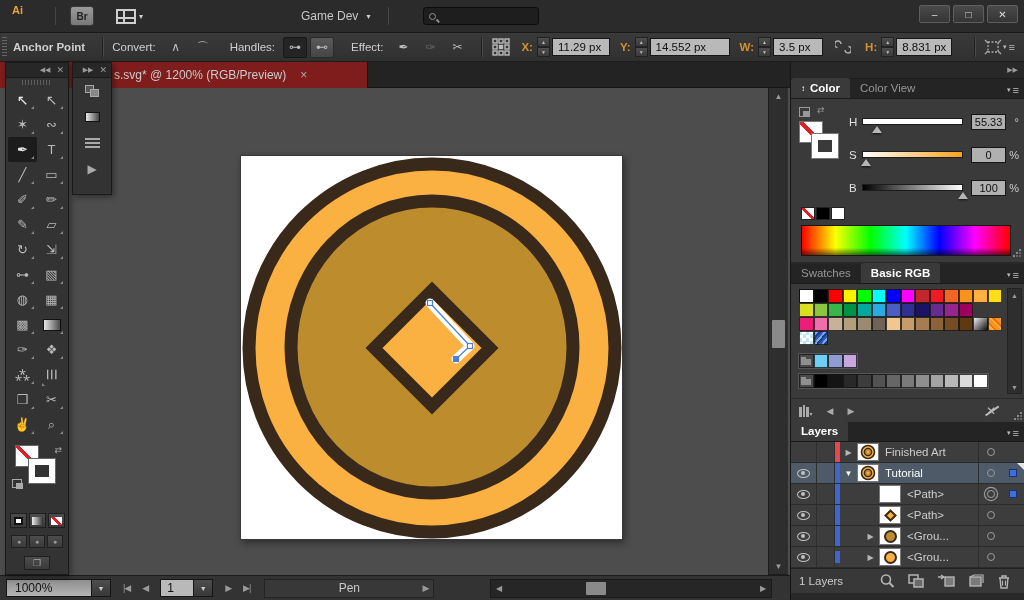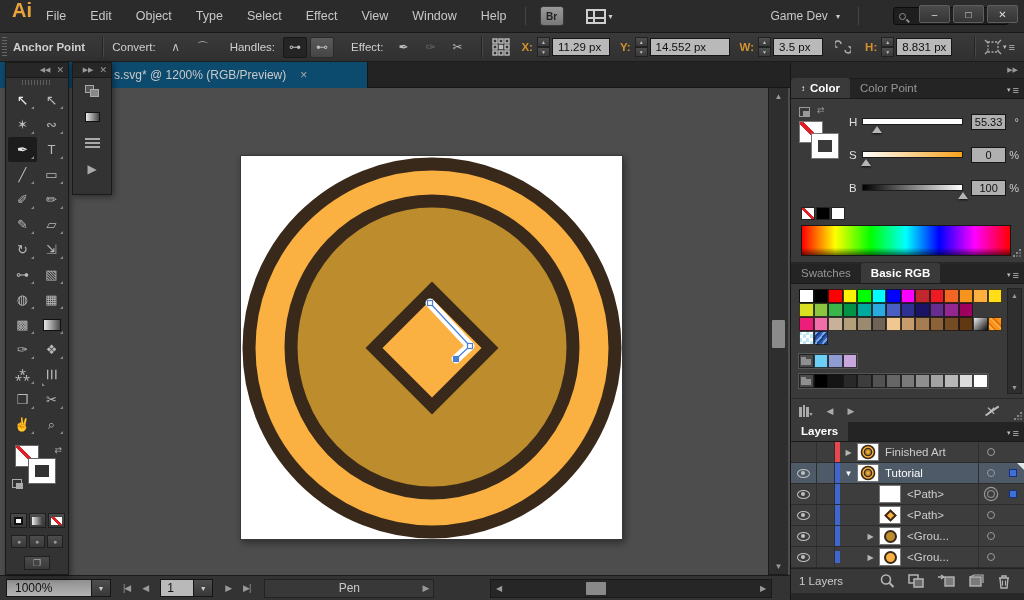--- a/index.html
+++ b/index.html
@@ -1,21 +1,21 @@
 <!DOCTYPE html>
 <html><head>
 <meta charset="utf-8">
 <style>
   *{margin:0;padding:0;box-sizing:border-box;font-family:"Liberation Sans",sans-serif;-webkit-user-select:none}
   html,body{background:#222}
   #app{position:relative;width:1024px;height:600px;background:#4d4d4d;overflow:hidden;font-size:11px;color:#ccc}
 
   
   .menubar{position:absolute;left:0;top:0;width:1024px;height:33px;background:#2b2b2b;border-bottom:1px solid #191919;display:flex;align-items:center}
-  .ai-logo{color:#e8a33d;font-weight:bold;font-size:20px;margin:0 14px 12px 12px}
+  .ai-logo{color:#e8a33d;font-weight:bold;font-size:11px;margin:0 14px 12px 12px}
   .menu-items{display:flex;gap:24px;font-size:12.5px;color:#c8c8c8}
   .menu-items .mi{cursor:default}
   .msep{width:1px;height:18px;background:#454545;margin:0 14px 0 18px}
   .br-btn{width:24px;height:20px;background:linear-gradient(#9a9a9a,#787878);border:1px solid #3a3a3a;border-radius:3px;color:#222;font-size:10px;font-weight:bold;display:flex;align-items:center;justify-content:center}
   .ws-icon{margin-left:22px;display:flex;align-items:center;gap:3px}
   .ws-grid{width:20px;height:15px;border:1.5px solid #cfcfcf;display:grid;grid-template-columns:7px 1fr;grid-template-rows:1fr 5px;background:#2b2b2b}
   .ws-grid i{border:1px solid #cfcfcf;display:block}
   .caret{color:#cfcfcf;font-size:8px}
   .workspace{margin-left:158px;display:flex;align-items:center;gap:8px;font-size:12px;color:#c8c8c8}
   .search-box{margin-left:20px;width:116px;height:18px;background:#1e1e1e;border:1px solid #0c0c0c;border-radius:3px;display:flex;align-items:center;padding:0 5px;gap:4px}
@@ -37,21 +37,21 @@
   .cbtn.dim{color:#666}
   .stepper{display:flex;flex-direction:column;width:13px;height:20px;margin-right:2px}
   .stepper span{flex:1;background:linear-gradient(#4e4e4e,#3a3a3a);border:1px solid #222;color:#bbb;font-size:5px;display:flex;align-items:center;justify-content:center}
   .cfield{height:18px;background:#b9b9b9;border:1px solid #161616;color:#111;display:flex;align-items:center;padding:0 5px;font-size:11.5px;white-space:nowrap}
   .icon-svg{display:flex;align-items:center;justify-content:center}
   .pmenu{display:flex;align-items:center;gap:2px;color:#bbb;margin-left:auto;margin-right:10px}
   .pmenu .tri{font-size:7px}.pmenu .lines{font-size:11px;letter-spacing:-1px}
 
   
   .tabbar{position:absolute;left:0;top:62px;width:790px;height:26px;background:#232323;border-bottom:1px solid #161616}
-  .doctab{position:absolute;left:0;top:0;height:26px;width:368px;background:#0c4a6e;border-right:1px solid #161616;display:flex;align-items:center;padding-left:114px;gap:14px;font-size:12px;color:#c9c9c9}
+  .doctab{position:absolute;left:0;top:0;height:26px;width:368px;background:#7f1d1d;border-right:1px solid #161616;display:flex;align-items:center;padding-left:114px;gap:14px;font-size:12px;color:#c9c9c9}
   .doctab .x{color:#aaa;font-size:12px}
 
   
   .canvas{position:absolute;left:0;top:88px;width:768px;height:487px;background:#4d4d4d;overflow:hidden}
   .artboard{position:absolute;left:240px;top:67px;width:383px;height:385px;background:#fff;border:1px solid #383838;box-shadow:2px 3px 7px rgba(0,0,0,.4)}
   .vscroll{position:absolute;left:768px;top:88px;width:20px;height:487px;background:#2e2e2e;border-left:1px solid #1c1c1c;border-bottom:1px solid #1c1c1c}
   .vscroll .arr{position:absolute;left:0;width:19px;height:16px;color:#9a9a9a;font-size:8px;display:flex;align-items:center;justify-content:center}
   .vscroll .thumb{position:absolute;left:3px;top:232px;width:13px;height:28px;background:#8a8a8a;border-radius:1px}
 
   
@@ -189,32 +189,20 @@
 
   .tools,.menu-items,.swrow{line-height:1}
 </style>
 </head>
 <body>
 
 <div id="app" data-name="illustrator-window">
 
   <div class="menubar" data-name="menu-bar">
     <span class="ai-logo" data-name="app-logo">Ai</span>
-    <nav class="menu-items" data-name="main-menu">
-
-    <span class="mi" data-name="menu-item">File</span>
-        <span class="mi" data-name="menu-item">Edit</span>
-        <span class="mi" data-name="menu-item">Object</span>
-        <span class="mi" data-name="menu-item">Type</span>
-        <span class="mi" data-name="menu-item">Select</span>
-        <span class="mi" data-name="menu-item">Effect</span>
-        <span class="mi" data-name="menu-item">View</span>
-        <span class="mi" data-name="menu-item">Window</span>
-        <span class="mi" data-name="menu-item">Help</span>
-      </nav>
     <span class="msep" data-name="divider"></span>
     <span class="br-btn" data-name="bridge-button">Br</span>
     <span class="ws-icon" data-name="arrange-documents-button">
       <span class="ws-grid" data-name="arrange-documents-icon">
           <i></i>
           <i></i>
           <i></i>
           <i></i>
         </span>
       <span class="caret" data-name="chevron-down-icon">▾</span>
@@ -449,21 +437,21 @@
   <div class="dock" data-name="panel-dock">
     <div class="dockstrip" data-name="dock-header">
       <span data-name="collapse-dock-icon">▶▶</span>
     </div>
 
     <div class="tabrow" data-name="color-panel-tabs">
       <span class="ptab on" data-name="tab-color">
         <span style="font-size:8px" data-name="collapse-toggle-icon">↕</span>
         <span data-name="tab-color-label">Color</span>
       </span>
-      <span class="ptab" data-name="tab-color-guide">Color Point</span>
+      <span class="ptab" data-name="tab-color-guide">Color View</span>
       <span class="pmenu" data-name="panel-menu-icon">
           <span class="tri">▾</span>
           <span class="lines">≡</span>
         </span>
     </div>
     <div class="pcontent colorbody" data-name="color-panel">
       <div class="fs-mini" data-name="fill-stroke-indicator">
         <span class="dsq" data-name="default-fill-stroke-icon"></span>
         <span class="swp" data-name="swap-fill-stroke-icon">⇄</span>
         <span class="f" data-name="fill-swatch-none"></span>

